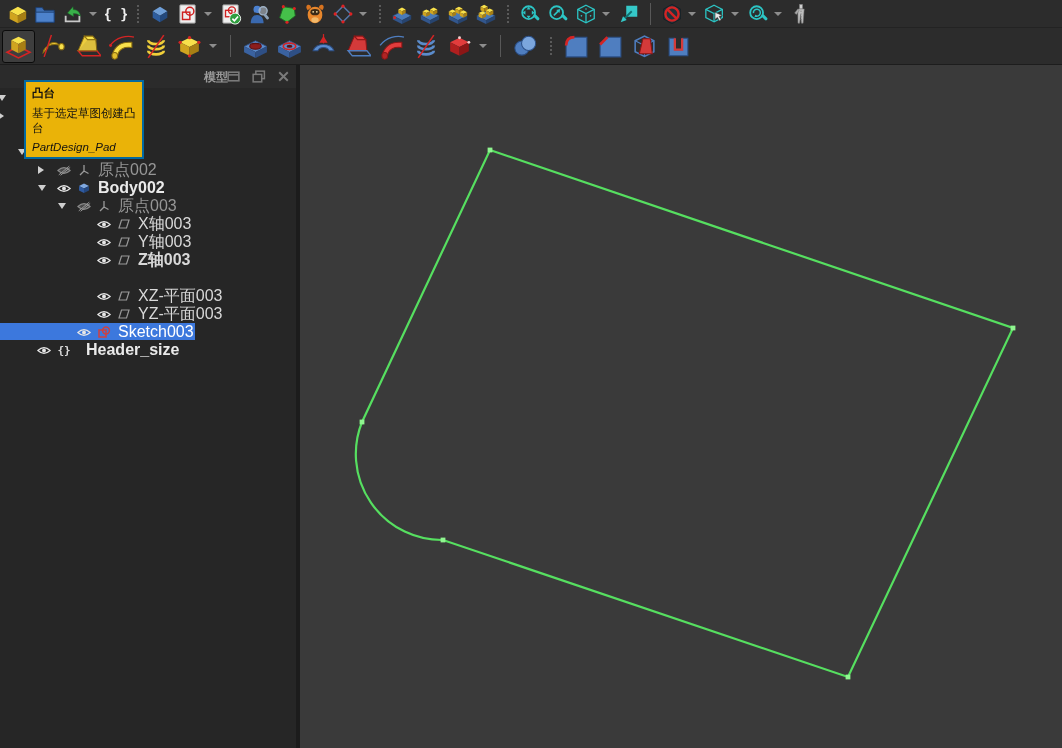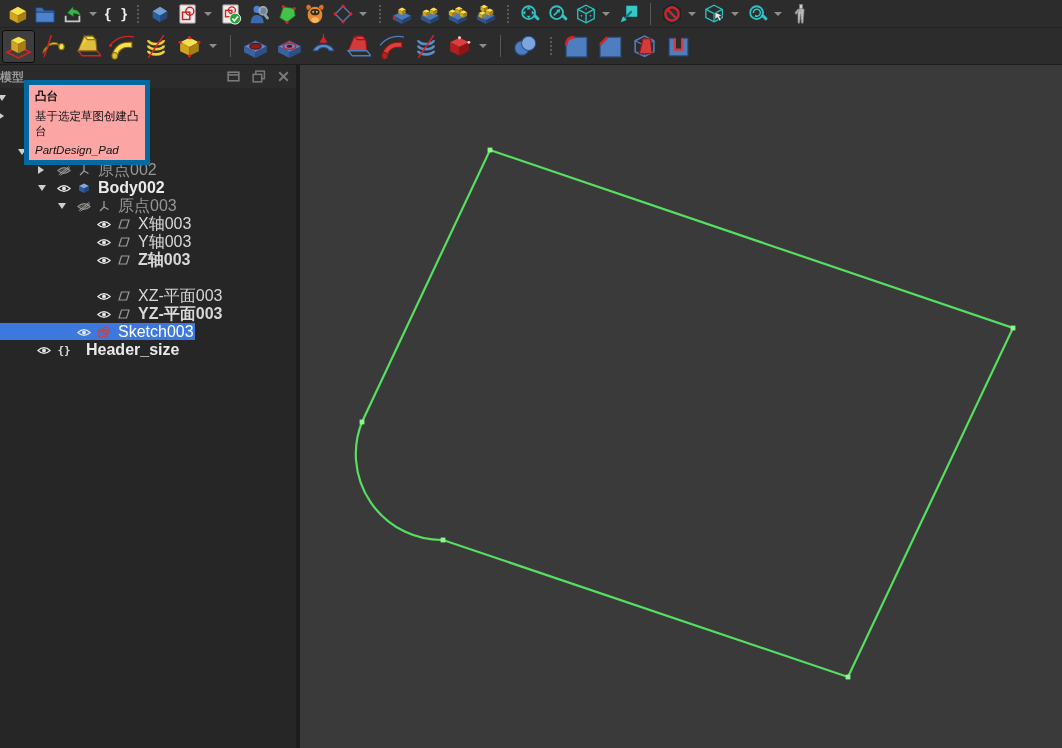--- a/index.html
+++ b/index.html
@@ -14,43 +14,43 @@
   .tbtn svg{width:22px;height:22px}
   #tb2 .tbtn svg{width:27px;height:27px}
   .tbtn.active{border:1px solid #0b0b0b;background:#3e3e3e}
   .caret{width:0;height:0;border-left:4px solid transparent;border-right:4px solid transparent;
          border-top:4px solid #8d8d8d;margin:0 4px 0 1px;flex:0 0 auto}
   .sep-dots{height:18px;width:0;border-left:2px dotted #5a5a5a;margin:0 6px;flex:0 0 auto}
   .sep-line{height:22px;width:1px;background:#585858;margin:0 6px;flex:0 0 auto}
 
   .panel{position:absolute;left:0;top:65px;width:296px;bottom:0;background:#262626}
   .panel-head{position:absolute;left:0;top:0;right:0;height:23px;background:#2b2b2b}
-  .panel-title{position:absolute;left:0;width:228px;top:4px;text-align:left;
+  .panel-title{position:absolute;left:0;width:228px;top:4px;text-align:right;
                color:#9a9a9a;font-size:12px;font-weight:bold}
   .dock-btns{position:absolute;right:5px;top:4px;display:flex;gap:10px}
   .dock-btns span{width:15px;height:15px;display:inline-flex}
   .tree{position:absolute;left:0;top:23px;right:0;bottom:0;overflow:hidden}
   .trow{position:absolute;left:0;right:0;height:18px}
   .selbg{position:absolute;left:0;top:0;width:195px;height:17px;background:#3c78dd}
   .tr-el{position:absolute;top:0;height:18px;display:flex;align-items:center}
   .arrow-down{width:0;height:0;border-left:4.5px solid transparent;border-right:4.5px solid transparent;
               border-top:6px solid #cfcfcf}
   .arrow-right{width:0;height:0;border-top:4.5px solid transparent;border-bottom:4.5px solid transparent;
                border-left:6px solid #cfcfcf}
   .tlabel{font-size:16px;color:#d8d8d8;white-space:nowrap;position:relative}
   .tlabel.bold{font-weight:bold;color:#eaeaea}
   .tlabel.dim{color:#969696}
   .tlabel.sel{color:#ffffff}
 
   .splitter{position:absolute;left:296px;top:65px;width:4px;bottom:0;background:#1c1c1c}
   .viewport{position:absolute;left:300px;top:65px;right:0;bottom:0;background:#3a3a3a}
   .viewport svg{position:absolute;left:0;top:0}
 
-  .tooltip{position:absolute;left:24px;top:80px;width:104px;background:#fca5a5;
-           border:5px solid #0369a1;padding:4px 6px;z-index:40;color:#111}
+  .tooltip{position:absolute;left:24px;top:80px;width:104px;background:#eab308;
+           border:2px solid #0369a1;padding:4px 6px;z-index:40;color:#111}
   .tt-title{font-size:11.5px;font-weight:bold}
   .tt-desc{font-size:11.5px;margin-top:5px}
   .tt-cmd{font-size:11.5px;font-style:italic;margin-top:5px}
 </style>
 </head>
 <body>
 
 <div class="tb" id="tb1">
     <div class="tbtn">
       <svg viewBox="0 0 24 24">
@@ -611,21 +611,21 @@
             <circle cx="8" cy="6" r="2.2" fill="#e6e6e6"></circle>
           </svg>
         </div>
         <div class="tr-el" style="left: 117px;">
           <svg viewBox="0 0 14 14" width="14" height="14">
             <polygon points="4.5,3 12,3 9.5,11 2,11" fill="none" stroke="#9a9a9a" stroke-width="1.2"></polygon>
           </svg>
         </div>
         <div class="tr-el tlabel" style="left: 138px;">XZ-平面003</div>
       </div>
-      <div class="trow" style="top: 217px; font-weight: bold;">
+      <div class="trow" style="top: 217px;">
         <div class="tr-el" style="left: 97px;">
           <svg viewBox="0 0 16 12" width="14" height="11">
             <path d="M1 6 Q8 -0.5 15 6 Q8 12.5 1 6 z" fill="none" stroke="#e6e6e6" stroke-width="1.4"></path>
             <circle cx="8" cy="6" r="2.2" fill="#e6e6e6"></circle>
           </svg>
         </div>
         <div class="tr-el" style="left: 117px;">
           <svg viewBox="0 0 14 14" width="14" height="14">
             <polygon points="4.5,3 12,3 9.5,11 2,11" fill="none" stroke="#9a9a9a" stroke-width="1.2"></polygon>
           </svg>

